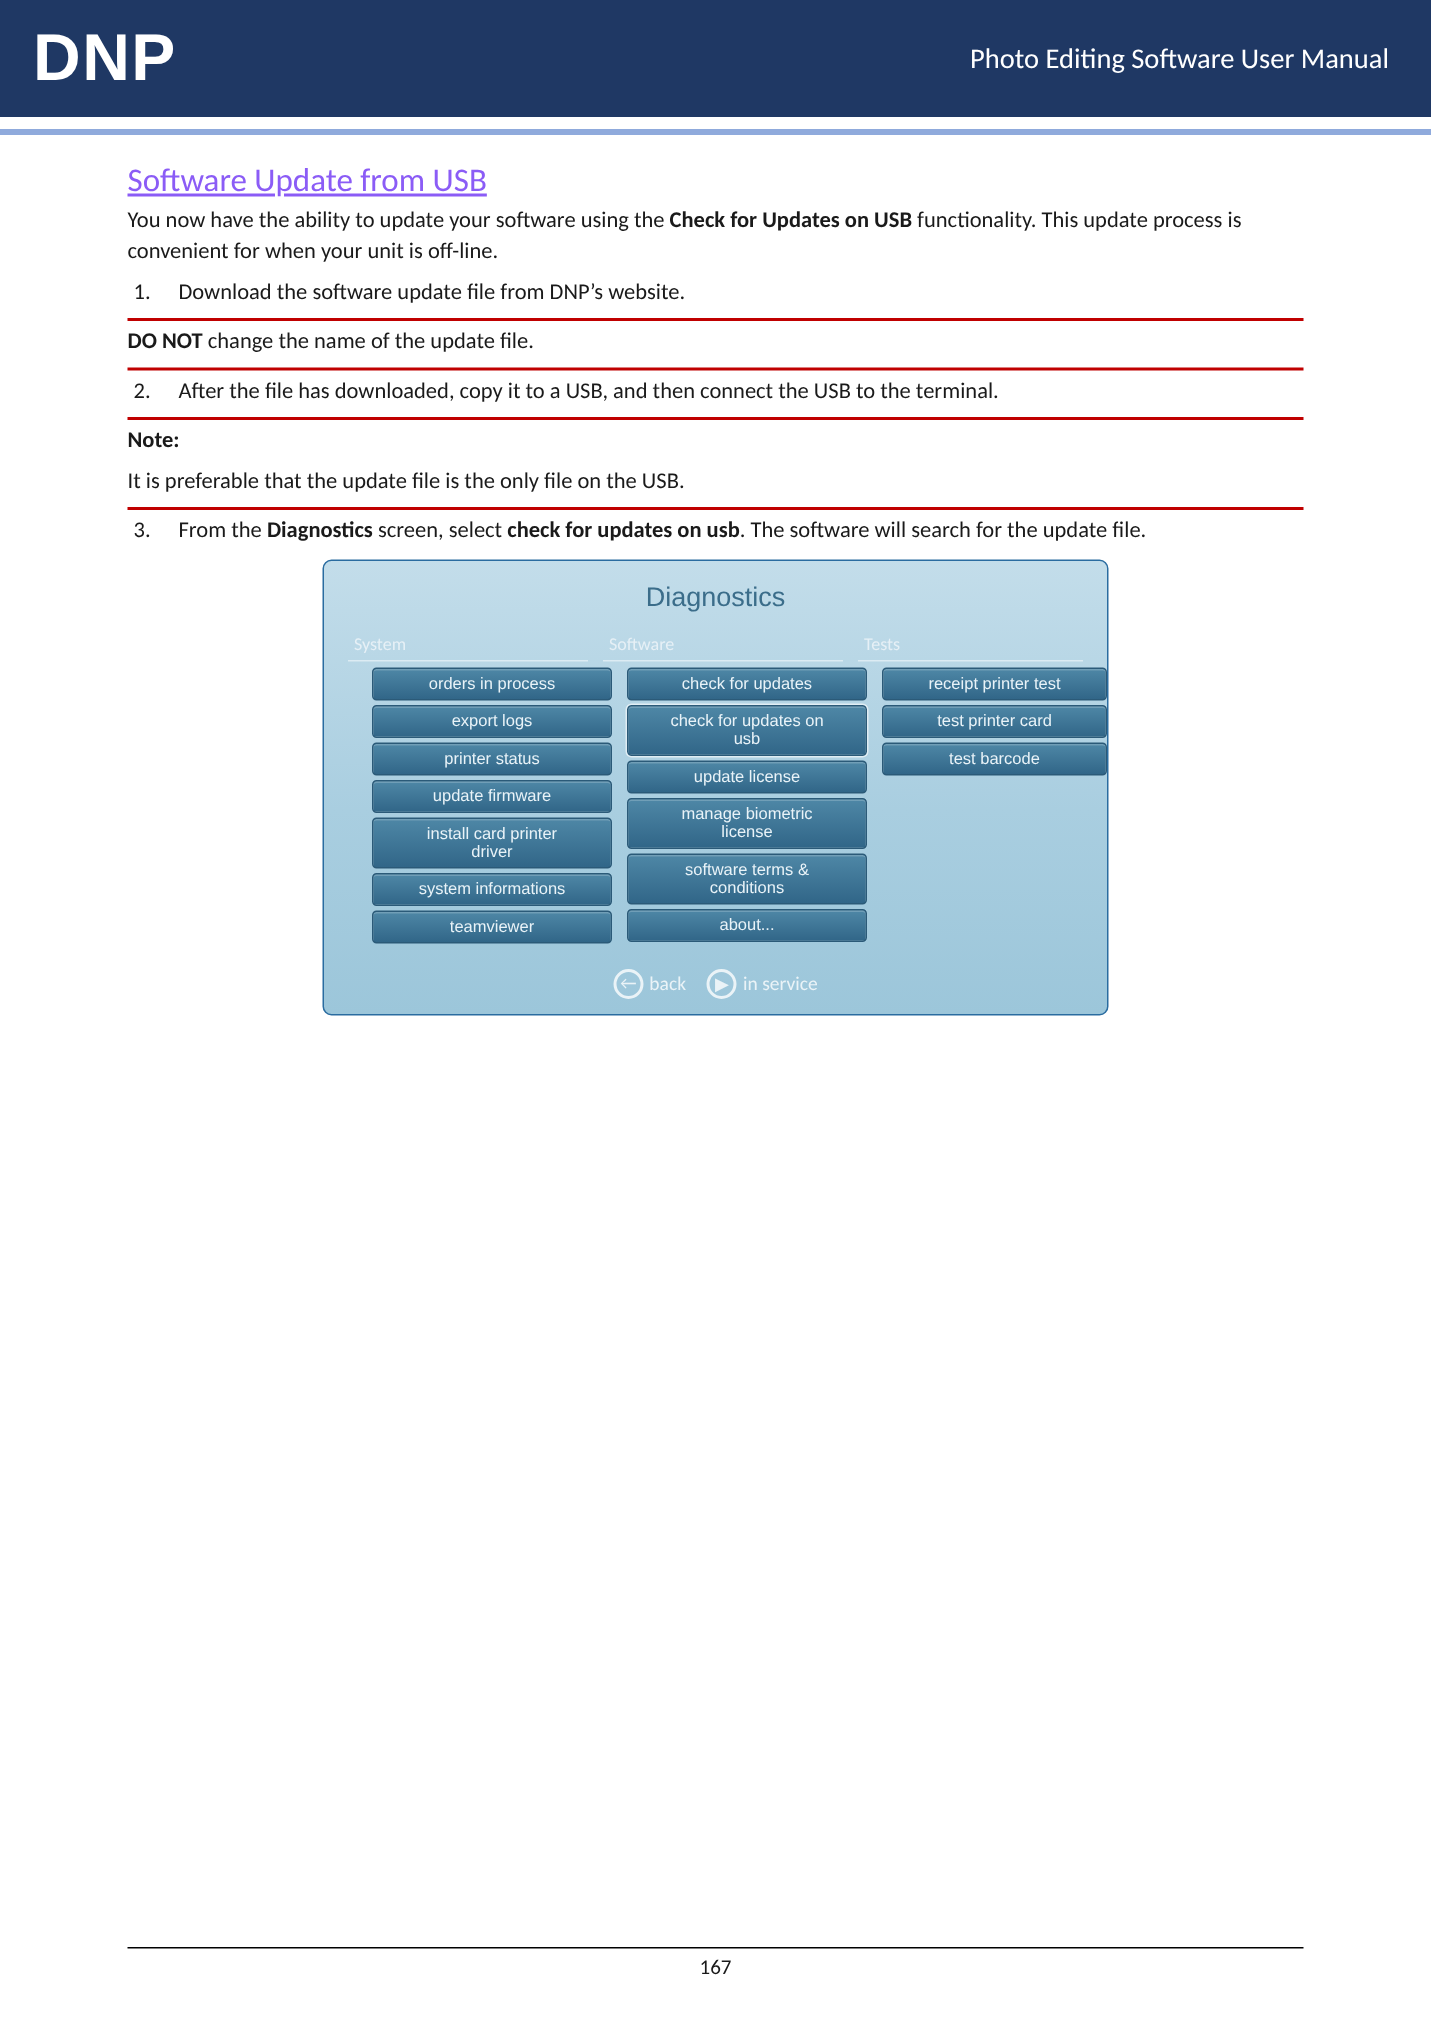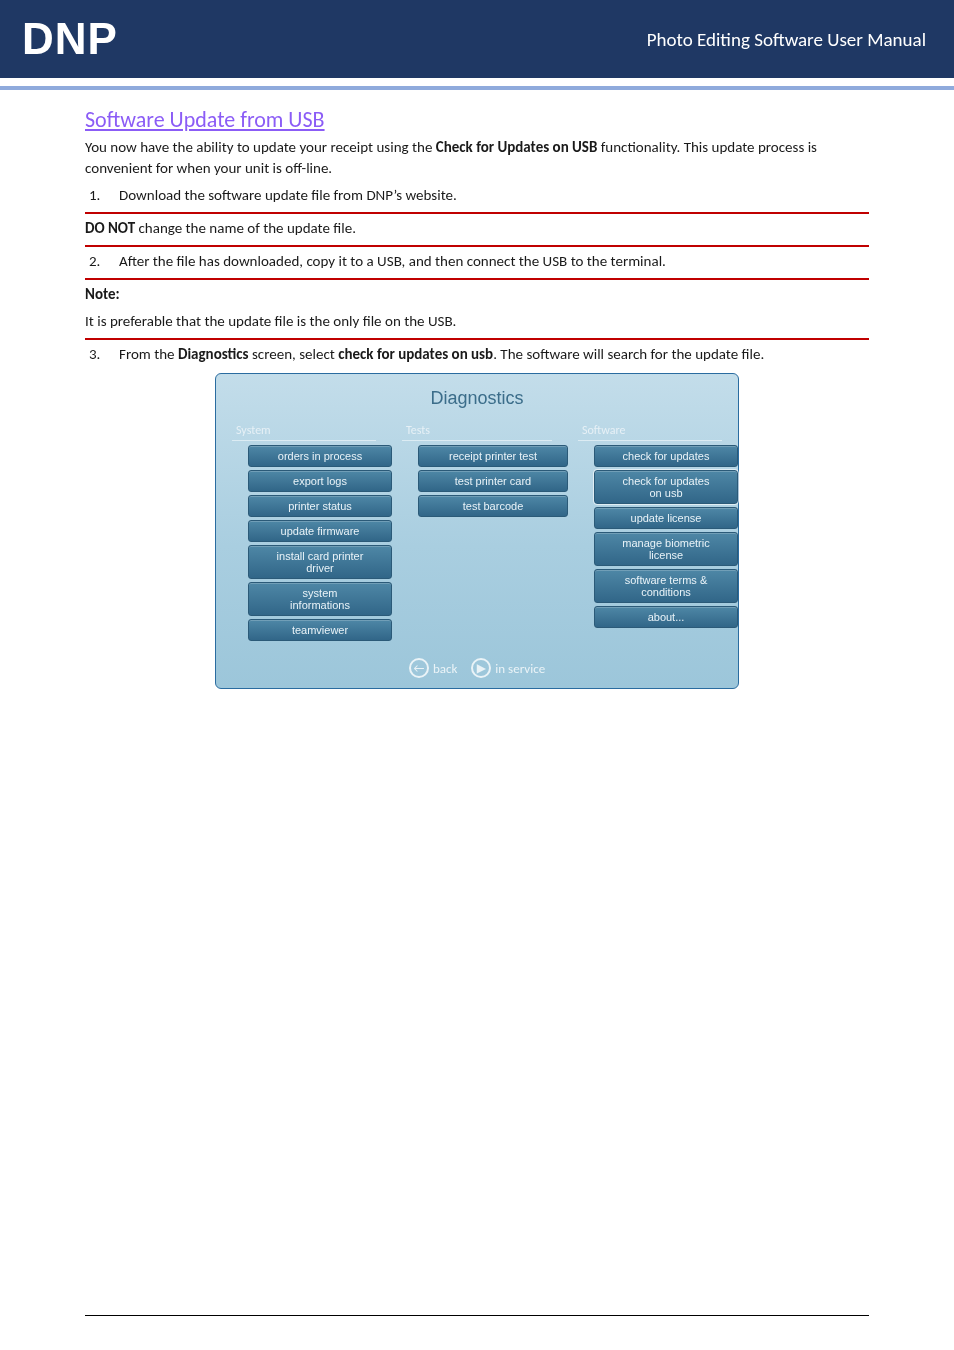--- a/index.html
+++ b/index.html
@@ -14,21 +14,21 @@
   .h2 { color: #8b5cf6; font-size: 22px; font-weight: 500; text-decoration: underline; margin: 6px 0 4px 0; }
   .p { font-size: 15px; line-height: 1.4; margin: 4px 0 6px 0; }
   .ol-row { display: flex; font-size: 15px; line-height: 1.4; margin: 4px 0 6px 0; }
   .ol-num { width: 34px; flex: 0 0 34px; padding-left: 4px; }
   .ol-body { flex: 1; }
   .red-rule { border: none; border-top: 2px solid #C00000; margin: 4px 0; }
   .bold { font-weight: 700; }
   .screenshot { margin: 8px auto 0 auto; width: 524px; }
   .ss-outer { border: 1px solid #2a6ca0; background: linear-gradient(#c3ddea, #a9cee0 55%, #9cc6da); border-radius: 6px; padding: 14px 10px 10px 10px; }
   .ss-title { text-align: center; color: #3b6d8a; font-size: 18px; margin-bottom: 12px; font-family: "Segoe UI", Arial, sans-serif; }
-  .ss-cols { display: flex; gap: 26px; padding: 0 6px; }
+  .ss-cols { display: flex; gap: 10px; padding: 0 6px; }
   .ss-col { flex: 1; }
   .ss-col.tests { flex: 0 0 150px; }
   .ss-colhead { color: #e6f0f6; font-size: 12px; padding: 2px 4px 3px 4px; border-bottom: 1px solid rgba(255,255,255,0.5); margin-bottom: 4px; }
   .ss-btn { display: block; width: 100%; text-align: center; color: #e9f3f8; font-size: 11px; padding: 4px 25px; margin: 3px 16px; background: linear-gradient(#4e87a6, #316688); border: 1px solid #2b5a78; border-radius: 3px; box-shadow: inset 0 1px 0 rgba(255,255,255,0.2); cursor: pointer; font-family: "Segoe UI", Arial, sans-serif; }
   .ss-btn.hl { outline: 1px solid rgba(255,255,255,0.6); }
   .ss-footer { text-align: center; margin-top: 14px; display: flex; gap: 14px; justify-content: center; align-items: center; }
   .ss-foot-item { display: inline-flex; align-items: center; gap: 4px; color: #eaf3f7; font-size: 13px; }
   .circ { width: 20px; height: 20px; border: 2px solid #eaf3f7; border-radius: 50%; display: inline-flex; align-items: center; justify-content: center; color: #eaf3f7; font-size: 12px; }
   .page-footer { position: absolute; bottom: 30px; left: 85px; right: 85px; }
   .foot-rule { border: none; border-top: 1.5px solid #000; margin-bottom: 4px; }
@@ -44,21 +44,21 @@
     </div>
     <div class="header-title">Photo Editing Software User Manual</div>
   </div>
   <div class="accent-line"></div>
 
   <div class="content">
 
     <h2 class="h2">Software Update from USB</h2>
 
     <p class="p">
-      <span>You now have the ability to update your receipt using the </span><span class="bold">Check for Updates on USB</span><span> functionality. This update process is convenient for when your unit is off-line.</span>
+      <span>You now have the ability to update your software using the </span><span class="bold">Check for Updates on USB</span><span> functionality. This update process is convenient for when your unit is off-line.</span>
     </p>
 
     <div class="ol-row">
       <div class="ol-num">1.</div>
       <div class="ol-body">Download the software update file from DNP’s website.</div>
     </div>
 
     <hr class="red-rule">
     <p class="p">
       <span class="bold">DO NOT</span><span> change the name of the update file.</span>
@@ -91,49 +91,50 @@
             <div class="ss-colhead">System</div>
             <button class="ss-btn">orders in process</button>
             <button class="ss-btn">export logs</button>
             <button class="ss-btn">printer status</button>
             <button class="ss-btn">update firmware</button>
             <button class="ss-btn">install card printer driver</button>
             <button class="ss-btn">system informations</button>
             <button class="ss-btn">teamviewer</button>
           </div>
 
-          <div class="ss-col tests">
-            <div class="ss-colhead">Tests</div>
-            <button class="ss-btn">receipt printer test</button>
-            <button class="ss-btn">test printer card</button>
-            <button class="ss-btn">test barcode</button>
-          </div>
-
           <div class="ss-col">
             <div class="ss-colhead">Software</div>
             <button class="ss-btn">check for updates</button>
             <button class="ss-btn hl">check for updates on usb</button>
             <button class="ss-btn">update license</button>
             <button class="ss-btn">manage biometric license</button>
             <button class="ss-btn">software terms &amp; conditions</button>
             <button class="ss-btn">about...</button>
+          </div>
+
+          <div class="ss-col tests">
+            <div class="ss-colhead">Tests</div>
+            <button class="ss-btn">receipt printer test</button>
+            <button class="ss-btn">test printer card</button>
+            <button class="ss-btn">test barcode</button>
           </div>
 
         </div>
         <div class="ss-footer">
           <span class="ss-foot-item">
             <span class="circ">←</span>
             <span>back</span>
           </span>
           <span class="ss-foot-item">
             <span class="circ">▶</span>
             <span>in service</span>
           </span>
         </div>
       </div>
     </div>
 
   </div>
 
   <div class="page-footer">
     <hr class="foot-rule">
+    <div class="foot-num">167</div>
   </div>
 </div>
 
 </body></html>

